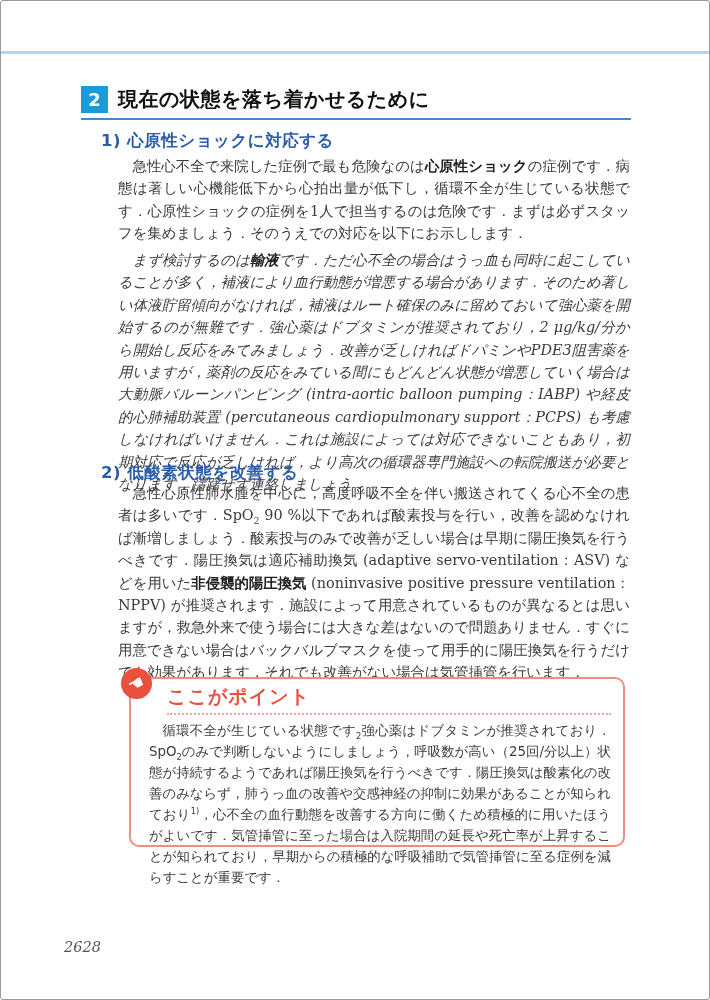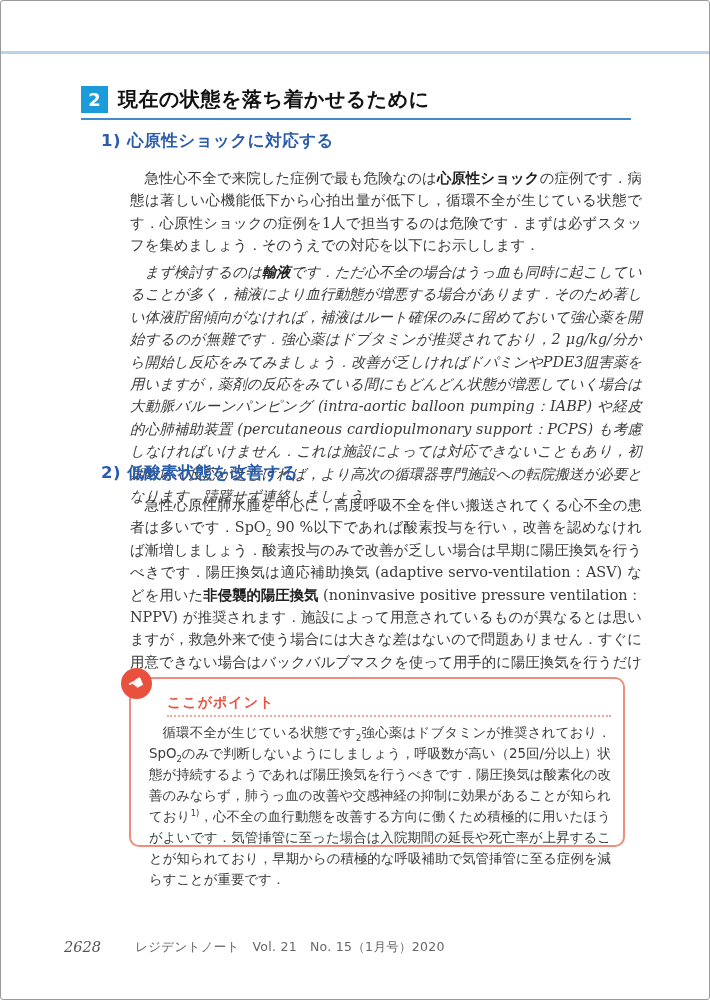--- a/index.html
+++ b/index.html
@@ -25,21 +25,21 @@
   }
   .header-rule{position:absolute;top:117px;left:80px;width:550px;height:2px;background:#4489c8;}
   .sub{
     position:absolute;left:100px;margin:0;
     font-family:"DejaVu Sans","Liberation Sans",sans-serif;
     font-size:16.5px;font-weight:bold;color:#2a5caa;letter-spacing:0.5px;text-align:center;
   }
   .sub1{top:129px;}
   .sub2{top:461px;}
   .body{
-    position:absolute;left:113px;width:512px;margin:16px;
+    position:absolute;left:113px;width:512px;margin:4px;
     font-size:14.4px;line-height:22.4px;text-align:justify;text-indent:1em;
     color:#3a3a3a;
   }
   .p1{top:150px;}
   .p2{top:244px;font-style:italic;}
   .p3{top:477px;}
   .b{font-family:"DejaVu Sans","Liberation Sans",sans-serif;font-weight:bold;color:#222;}
   sup,sub{font-size:0.62em;line-height:0;}
   .point-box{
     position:absolute;top:676px;left:128px;width:496px;height:170px;
@@ -48,23 +48,23 @@
   }
   .point-icon{
     position:absolute;top:-11px;left:-10px;width:31px;height:31px;border-radius:50%;
     background:#e9503e;display:flex;align-items:center;justify-content:center;
   }
   .point-icon span{
     color:#fff;font-size:18px;line-height:1;transform:rotate(-28deg);
     font-family:"DejaVu Sans","Liberation Sans",sans-serif;
   }
   .point-title{
-    margin:15px 0 0 36px;
+    margin:5px 0 0 36px;
     font-family:"DejaVu Sans","Liberation Sans",sans-serif;
-    font-size:14px;font-weight:bold;color:#e9503e;letter-spacing:1px;
+    font-size:19px;font-weight:bold;color:#e9503e;letter-spacing:1px;
   }
   .point-divider{margin:3px 12px 0 36px;border-top:2px dotted #f2a79a;}
   .point-body{
     margin:5px 12px 0 18px;
     font-family:"DejaVu Sans","Liberation Sans",sans-serif;
     font-size:13.4px;line-height:21px;text-align:justify;text-indent:1em;color:#3c3c3c;
   }
   .footer{position:absolute;top:938px;left:0;width:578px;height:22px;}
   .page-num{
     position:absolute;left:63px;top:0;
@@ -100,15 +100,14 @@
     <div class="point-icon">
         <span>☚</span>
       </div>
     <div class="point-title">ここがポイント</div>
     <div class="point-divider"></div>
     <p class="point-body"><span>循環不全が生じている状態です</span><sub>2</sub><span>強心薬はドブタミンが推奨されており．SpO</span><sub>2</sub><span>のみで判断しないようにしましょう，呼吸数が高い（25回/分以上）状態が持続するようであれば陽圧換気を行うべきです．陽圧換気は酸素化の改善のみならず，肺うっ血の改善や交感神経の抑制に効果があることが知られており</span><sup>1)</sup><span>，心不全の血行動態を改善する方向に働くため積極的に用いたほうがよいです．気管挿管に至った場合は入院期間の延長や死亡率が上昇することが知られており，早期からの積極的な呼吸補助で気管挿管に至る症例を減らすことが重要です．</span></p>
   </div>
 
   <div class="footer">
     <span class="page-num">2628</span>
-    <span class="journal">レジデントノート　Vol. 21　No. 15（1月号）2020</span>
   </div>
 </div>
 
 </body></html>

